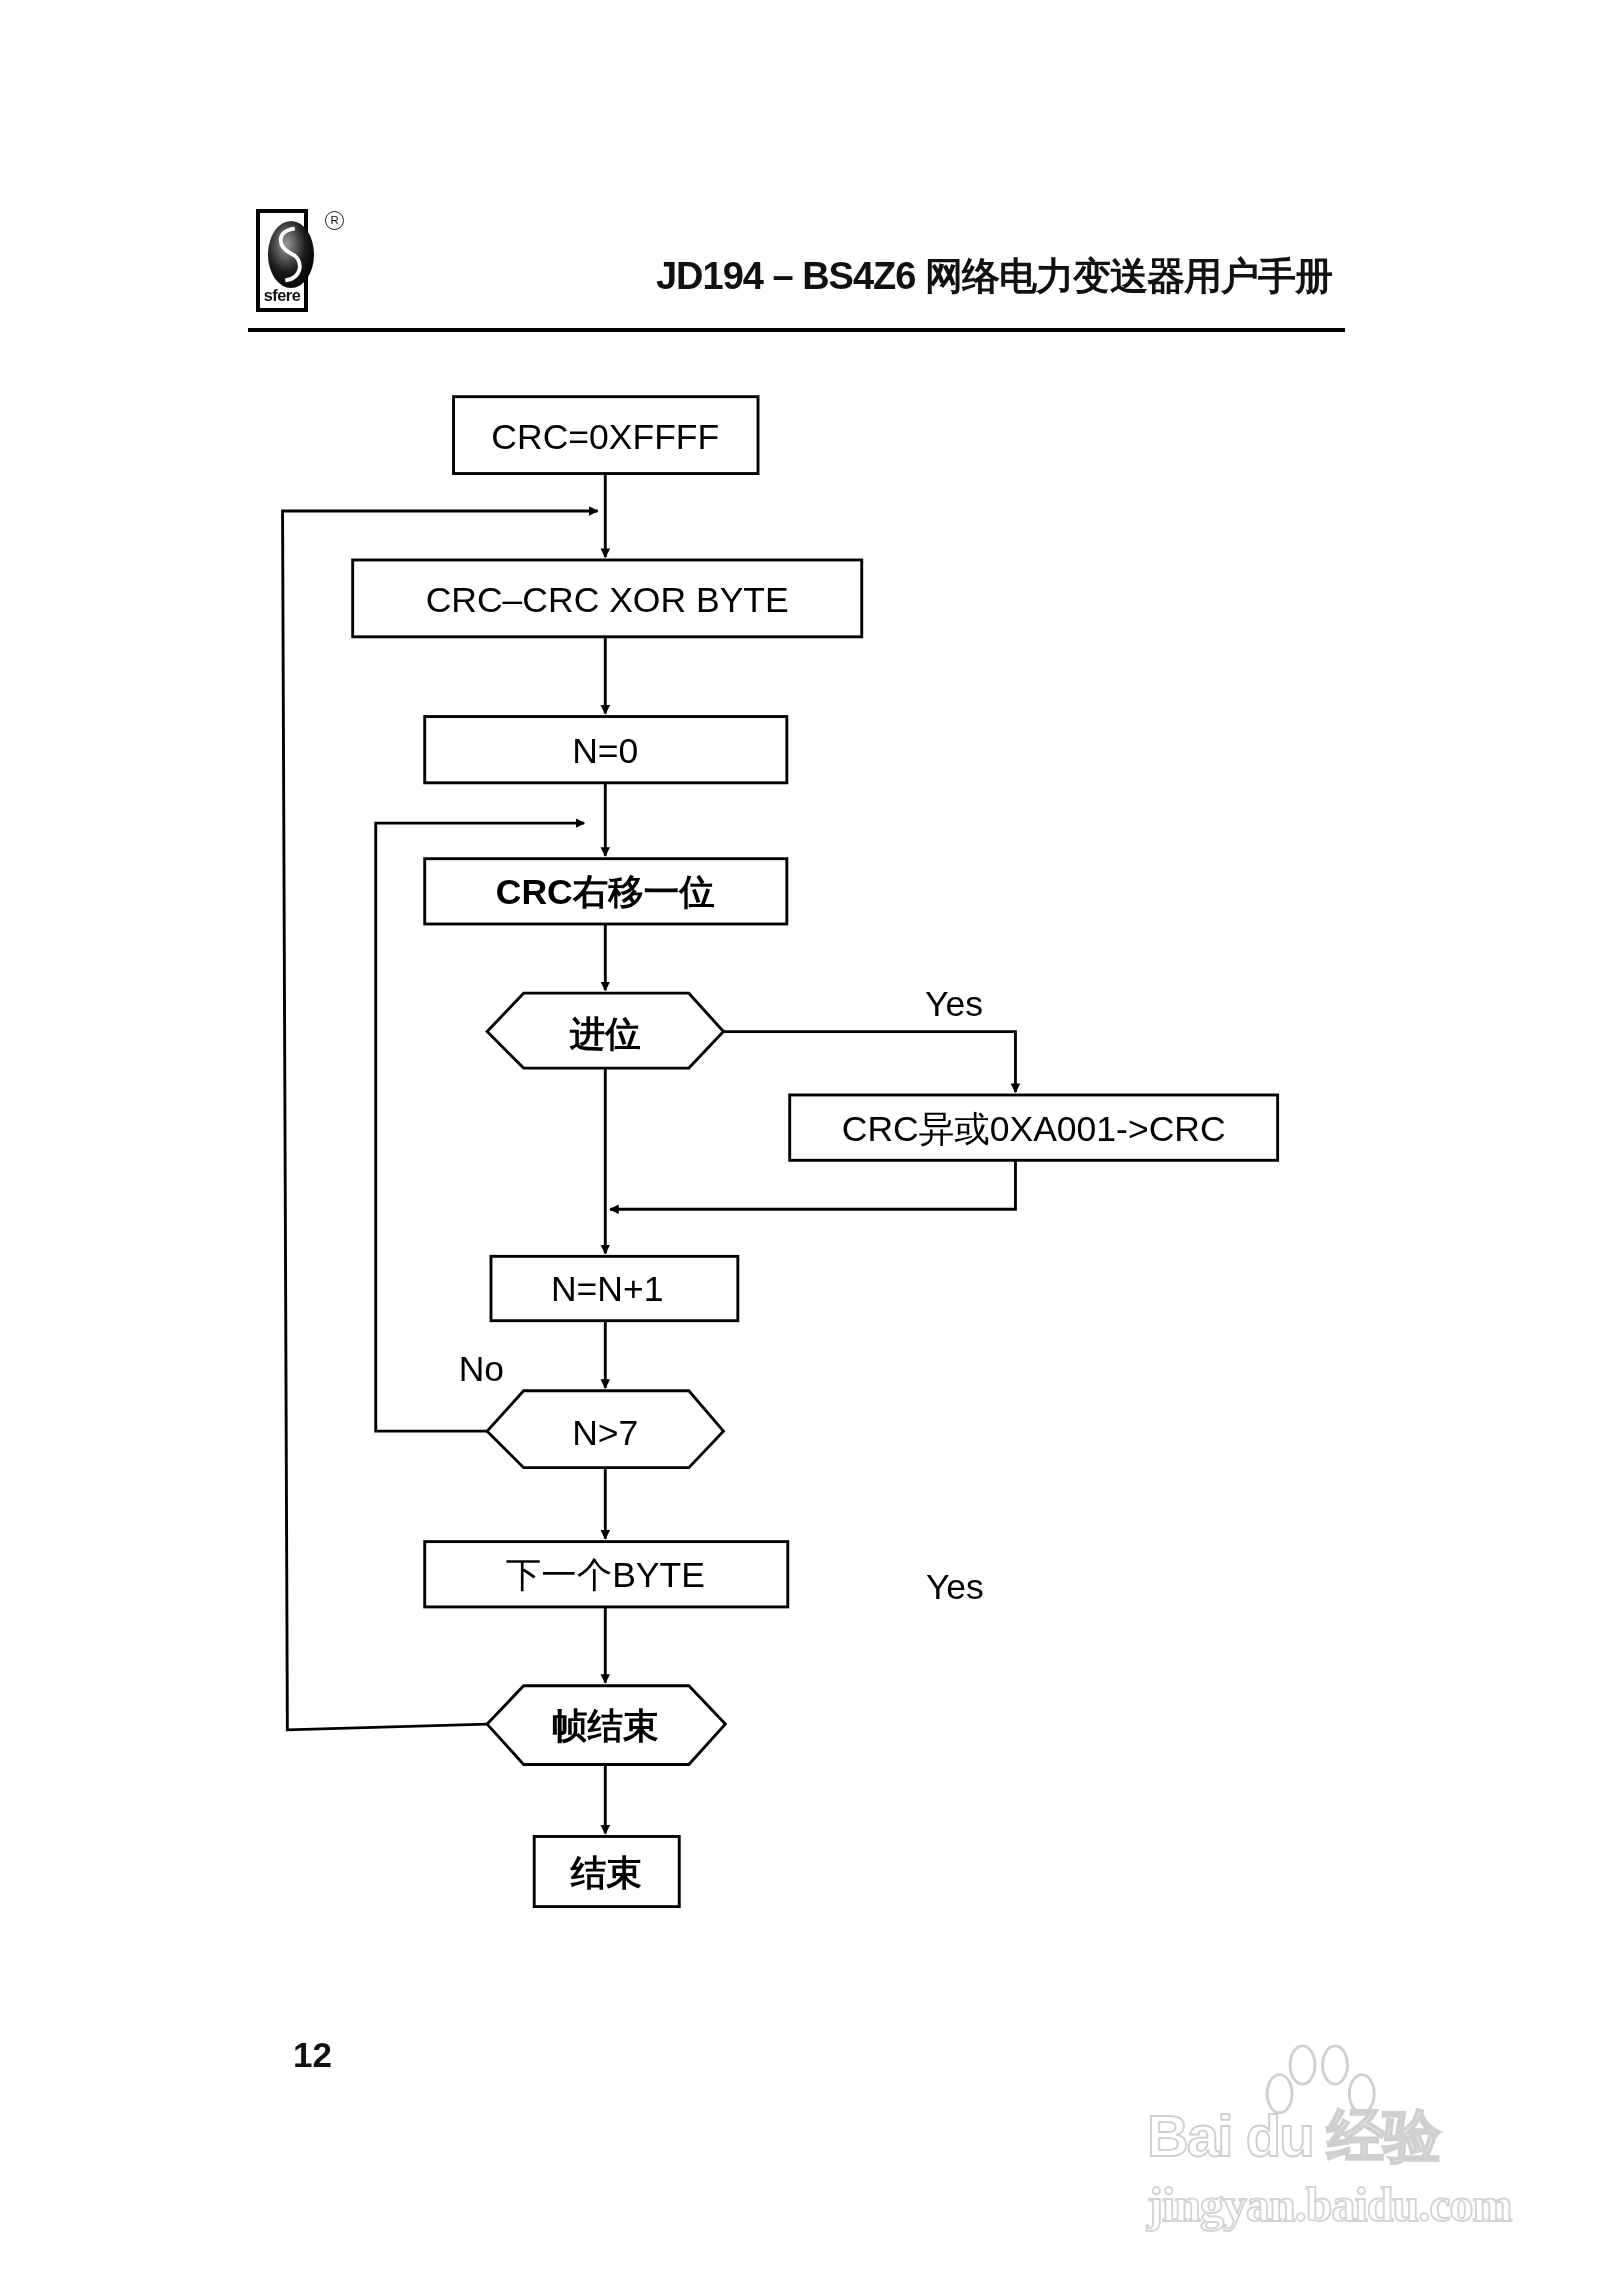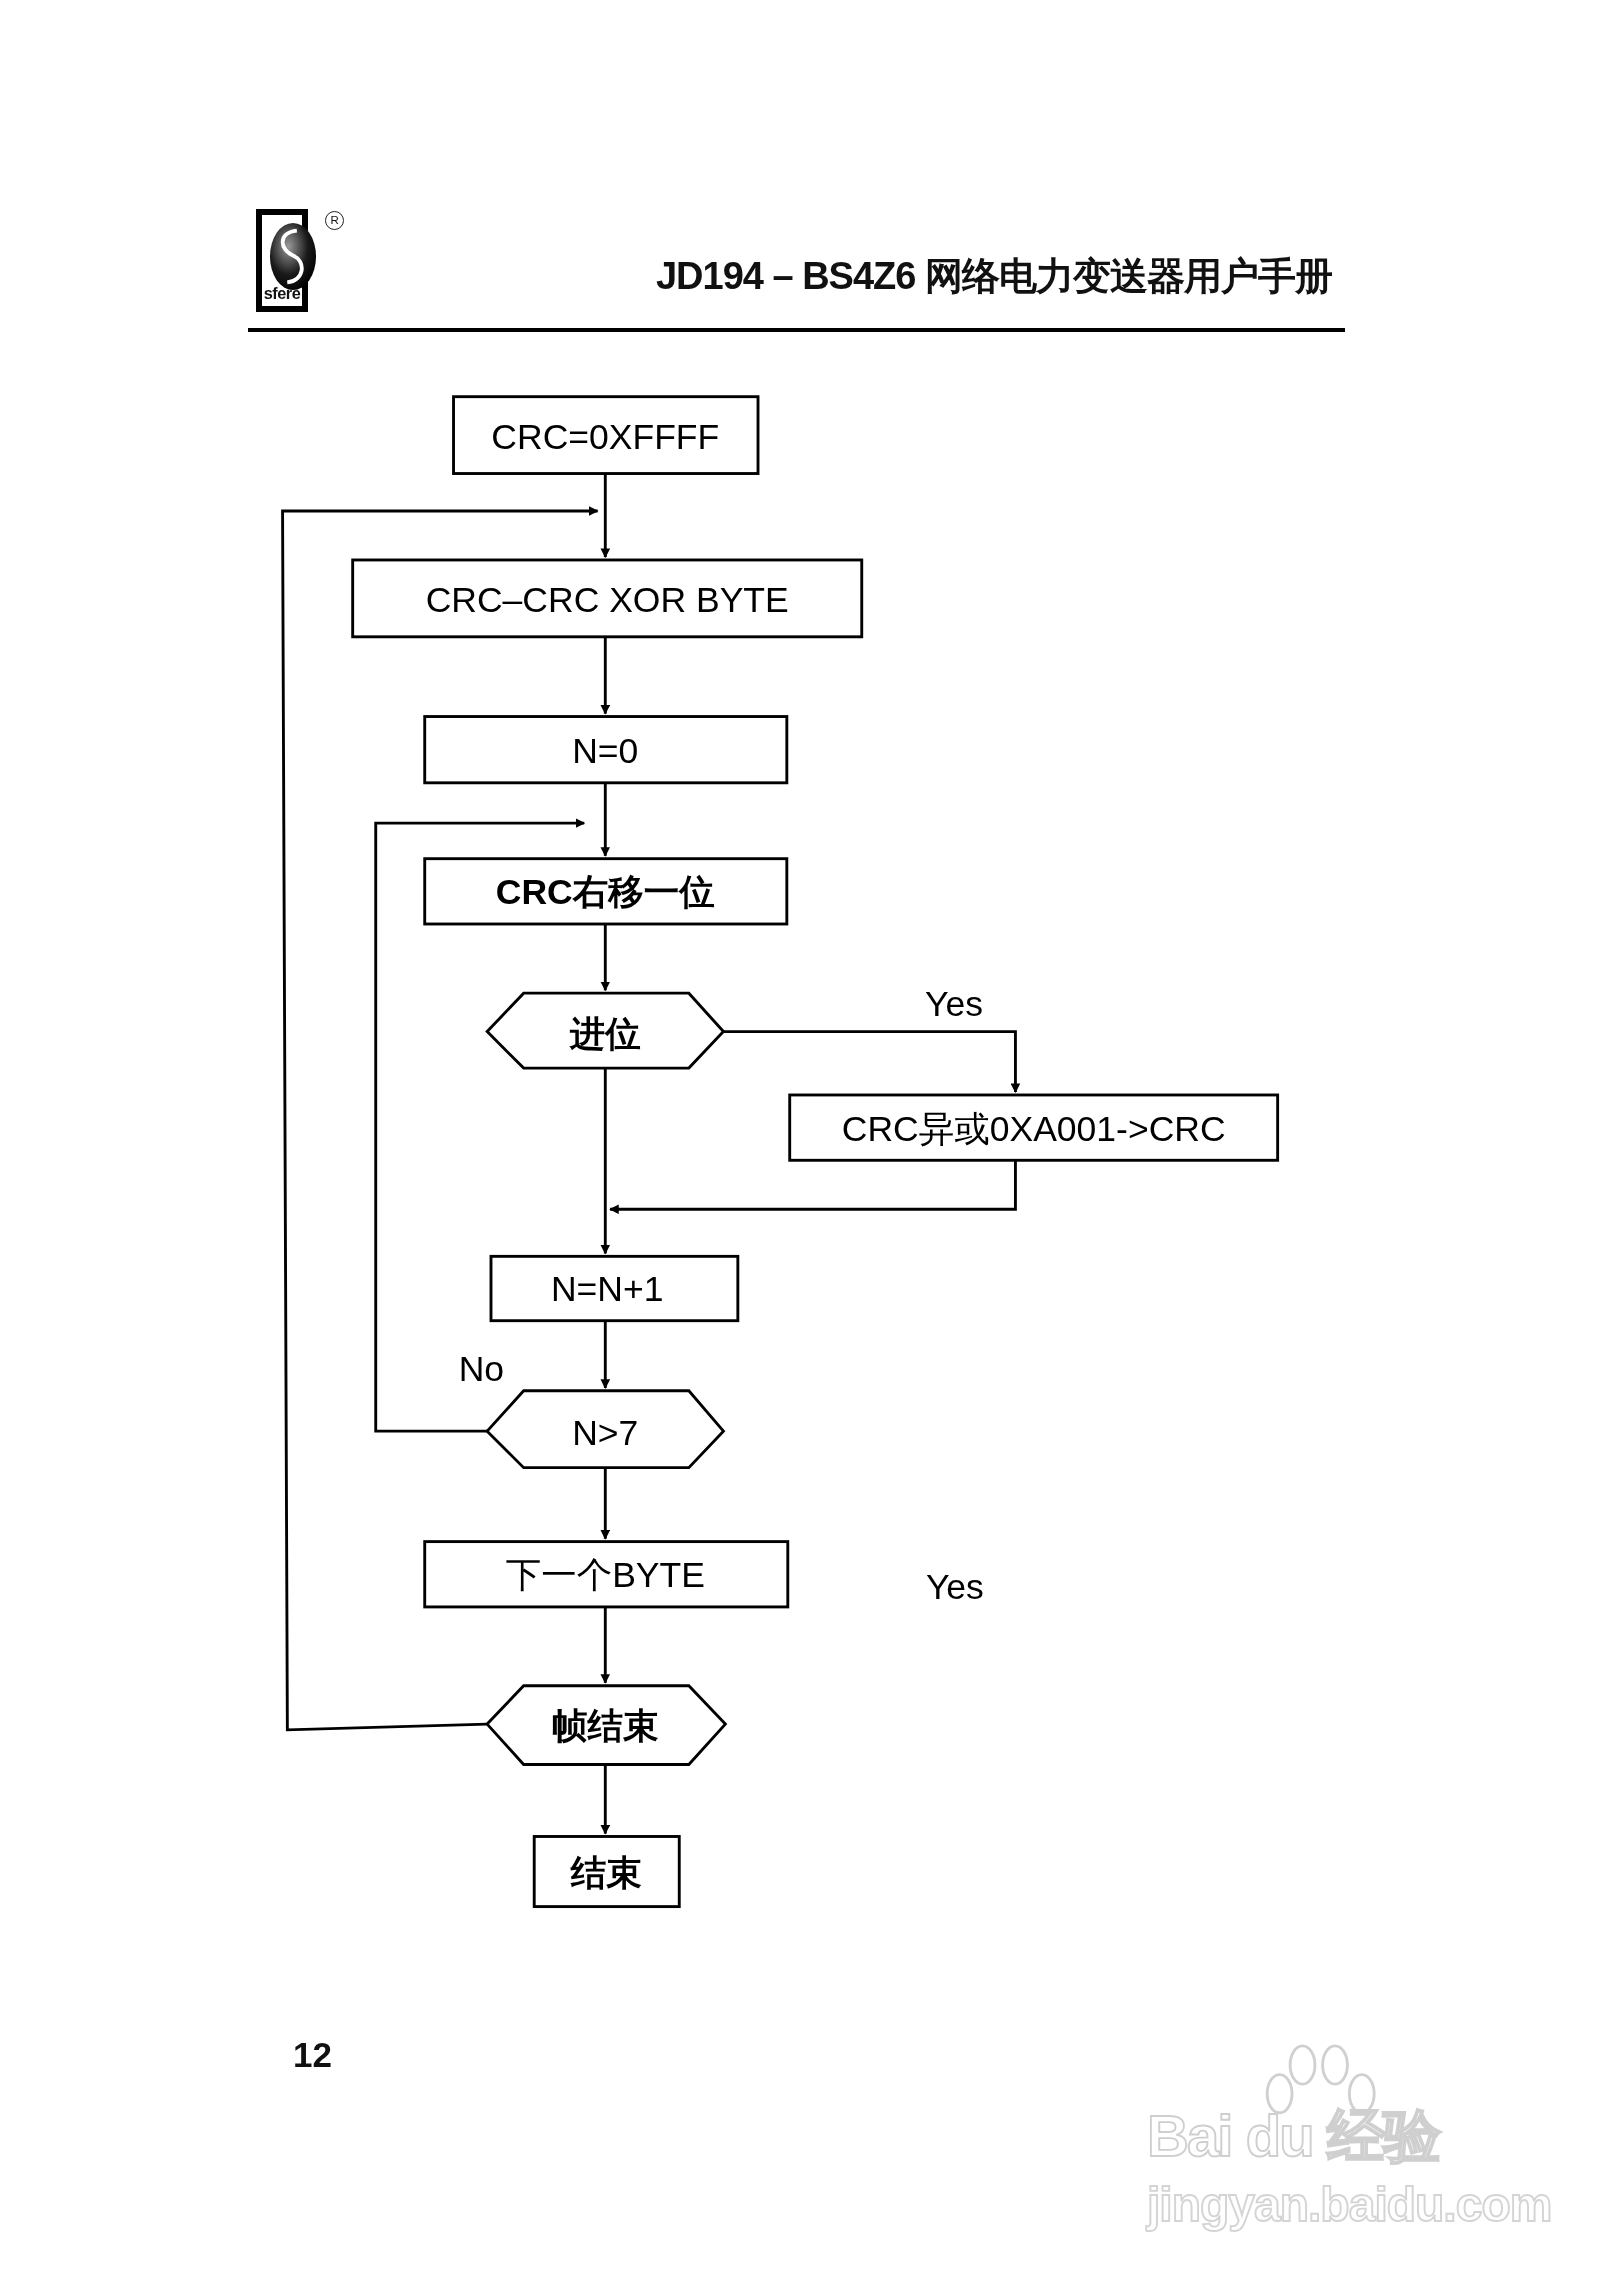--- a/index.html
+++ b/index.html
@@ -1,28 +1,28 @@
 <!DOCTYPE html>
 <html><head>
 <meta charset="utf-8">
 <style>
   html, body { margin:0; padding:0; background:#ffffff; }
   body { width:1614px; height:2286px; position:relative; overflow:hidden; font-family:"Liberation Sans", "DejaVu Sans", sans-serif; color:#111; }
   .abs { position:absolute; }
   #diagram { position:absolute; left:0; top:0; width:1614px; height:2286px; }
-  .logo { position:absolute; left:256px; top:209px; width:52px; height:103px; border:6px solid #000000; box-sizing:border-box; background:#fff; }
+  .logo { position:absolute; left:256px; top:209px; width:52px; height:103px; border:4px solid #000000; box-sizing:border-box; background:#fff; }
   .logo-s { position:absolute; left:5.8px; top:5.8px; width:50px; height:71px; }
   .logo-word { position:absolute; left:0; right:0; bottom:2.9px; text-align:center; font-size:16.3px; font-weight:bold; letter-spacing:-0.5px; }
   .reg { position:absolute; left:325px; top:211px; font-size:15.4px; width:17.3px; height:17.3px; border:1.4px solid #222; border-radius:50%; text-align:center; line-height:16.3px; font-size:11.5px; }
   .header-title { position:absolute; right:282px; top:251px; font-size:38px; font-weight:bold; white-space:nowrap; letter-spacing:-1px; }
   .header-rule { position:absolute; left:248px; top:328px; width:1097px; height:3.8px; background:#000; }
   .page-num { position:absolute; left:293px; top:2035px; font-family:Liberation Sans, sans-serif; font-size:35px; font-weight:bold; }
   .wm { position:absolute; left:1147px; top:2044px; width:375px; height:187px; color:#fff; }
   .wm-main { position:absolute; left:0; top:54px; font-size:58px; font-weight:bold; letter-spacing:-1.9px; color:#fff; -webkit-text-stroke:1.9px #cfcfcf; white-space:nowrap; }
-  .wm-url { position:absolute; left:0; top:133px; font-size:48px; font-weight:bold; color:#fff; -webkit-text-stroke:1.9px #d4d4d4; white-space:nowrap; letter-spacing:-1px; }
+  .wm-url { position:absolute; left:0; top:133px; font-size:48px; font-weight:bold; color:#fff; -webkit-text-stroke:1.9px #d4d4d4; white-space:nowrap; letter-spacing:-1px;font-family:Liberation Serif, serif; }
   svg text { font-family:"Liberation Sans","DejaVu Sans",sans-serif; }
 </style>
 </head>
 <body>
 
 <div class="logo">
   <svg class="logo-s" viewBox="0 0 52 74">
     <defs>
       <radialGradient id="sg" cx="40%" cy="35%" r="70%">
         <stop offset="0%" stop-color="#9a9a9a"></stop>

